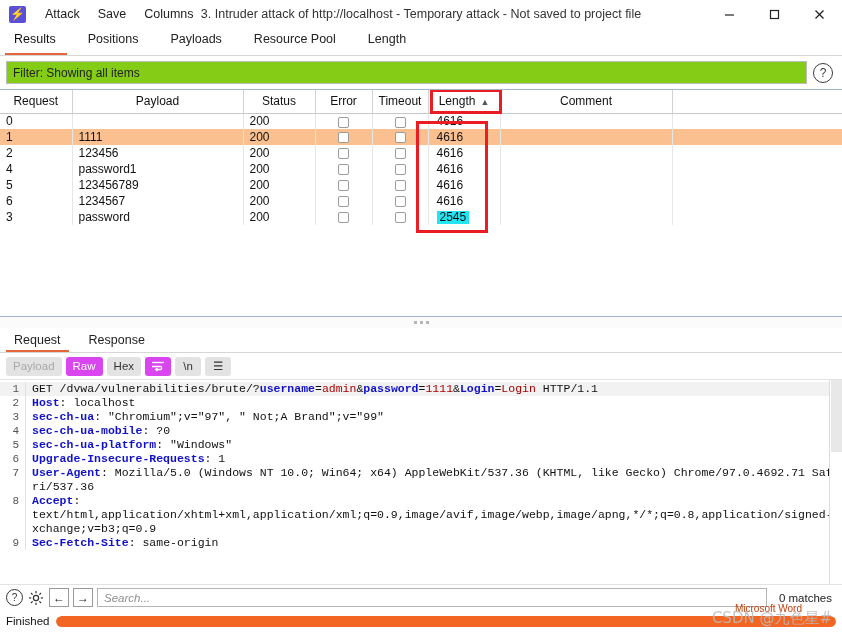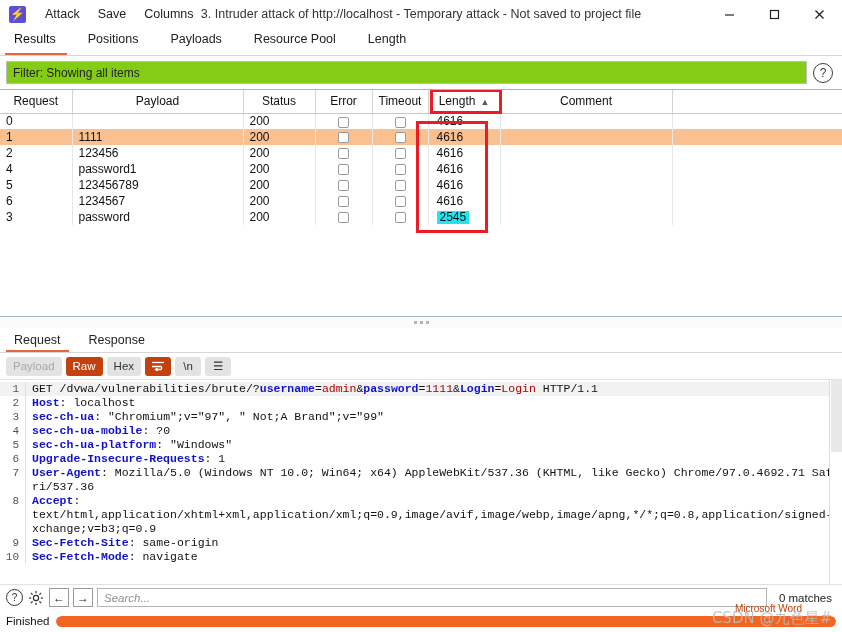--- a/index.html
+++ b/index.html
@@ -117,21 +117,21 @@
   .rrtab { font-size:12.5px; color:#222; padding:0 14px; height:24px; display:flex; align-items:center; position:relative; }
   .rrtab.active::after { content:""; position:absolute; left:6px; right:6px; bottom:0; height:2.5px; background:#e8663b; }
 
   .viewbar { flex:0 0 26px; display:flex; align-items:center; gap:4px; padding:2px 6px; background:#fff; }
   .vbtn {
     height:19px; min-width:34px; padding:0 7px; border-radius:3px;
     background:#e3e3e3; color:#333; font-size:11.5px;
     display:flex; align-items:center; justify-content:center;
   }
   .vbtn.muted { color:#a8a8a8; }
-  .vbtn.blue { background:#c2410c; color:#fff; }
+  .vbtn.blue { background:#d946ef; color:#fff; }
   .vbtn.icon { min-width:26px; padding:0 5px; }
 
   
   .codewrap { flex:1 1 auto; position:relative; overflow:hidden; background:#fff; border-top:1px solid #e2e2e2; }
   .code {
     font-family:"Liberation Mono", monospace; font-size:11.5px; line-height:14px;
     color:#111; padding:2px 0 0 0;
   }
   .cline { display:flex; }
   .cline.first { background:#f2f2f2; }
@@ -381,24 +381,20 @@
         </div>
         <div class="cline">
           <span class="gut">8</span>
           <span class="ctxt"><span class="k">Accept</span><span class="sym">: 
 text/html,application/xhtml+xml,application/xml;q=0.9,image/avif,image/webp,image/apng,*/*;q=0.8,application/signed-exchange;v=b3;q=0.9</span></span>
         </div>
         <div class="cline">
           <span class="gut">9</span>
           <span class="ctxt"><span class="k">Sec-Fetch-Site</span><span class="sym">: same-origin</span></span>
         </div>
-        <div class="cline">
-          <span class="gut">10</span>
-          <span class="ctxt"><span class="k">Sec-Fetch-Mode</span><span class="sym">: navigate</span></span>
-        </div>
       </div>
     <div class="scrollv">
         <div class="thumb"></div>
       </div>
   </div>
 
   <div class="searchbar">
     <div class="sicon">?</div>
     <div class="gear">
       <svg width="16" height="16" viewBox="0 0 16 16">

